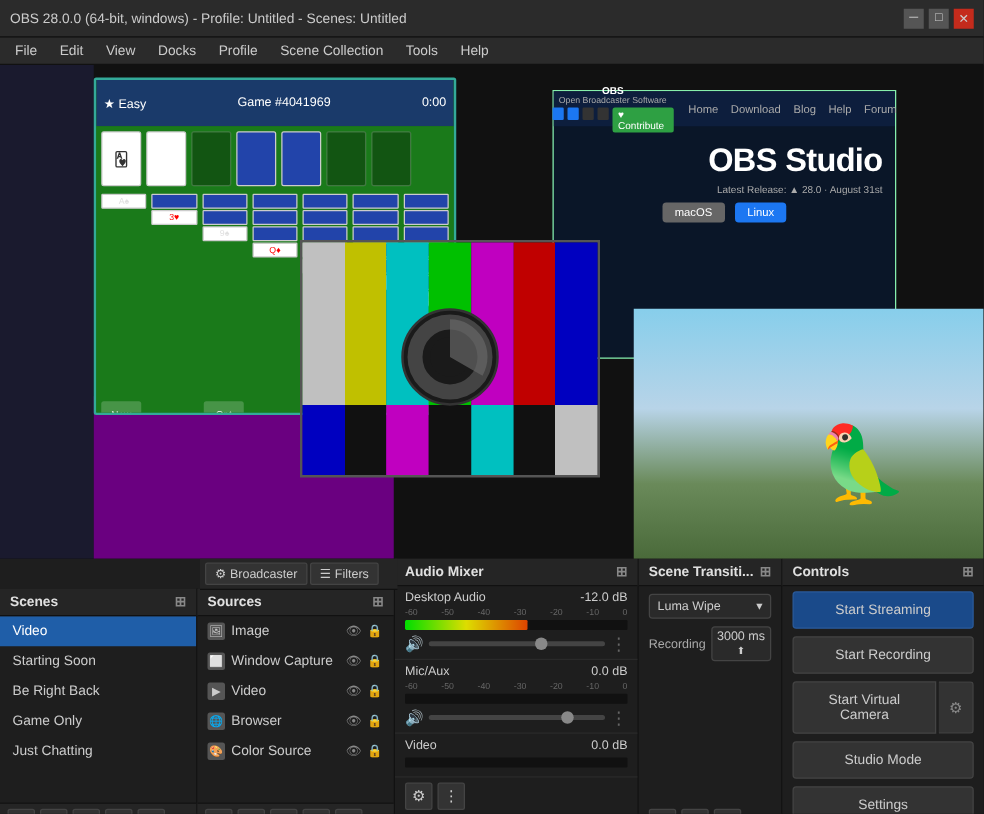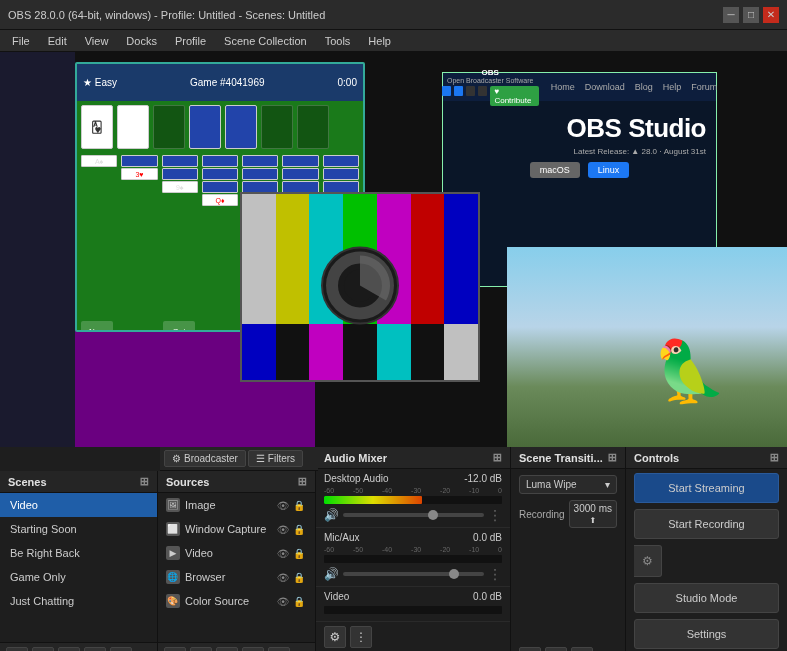--- a/index.html
+++ b/index.html
@@ -969,20 +969,21 @@
   </div>
 
   <div id="controls-panel">
     <div class="controls-header">
       <span>Controls</span>
       <span class="panel-header-icon">⊞</span>
     </div>
     <button class="control-btn primary">Start Streaming</button>
     <button class="control-btn">Start Recording</button>
     <div class="virtual-cam-row">
+      <div class="virtual-cam-btn">Start Virtual Camera</div>
       <div class="virtual-cam-settings">
         <span>⚙</span>
       </div>
     </div>
     <button class="control-btn">Studio Mode</button>
     <button class="control-btn">Settings</button>
 
   </div>
 </div>
 

